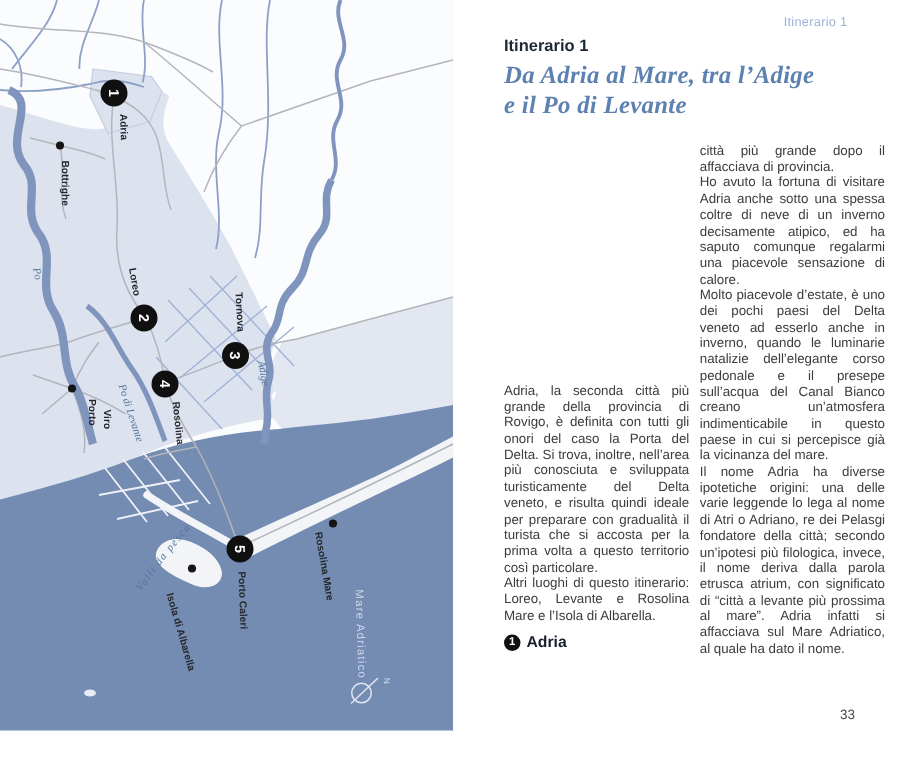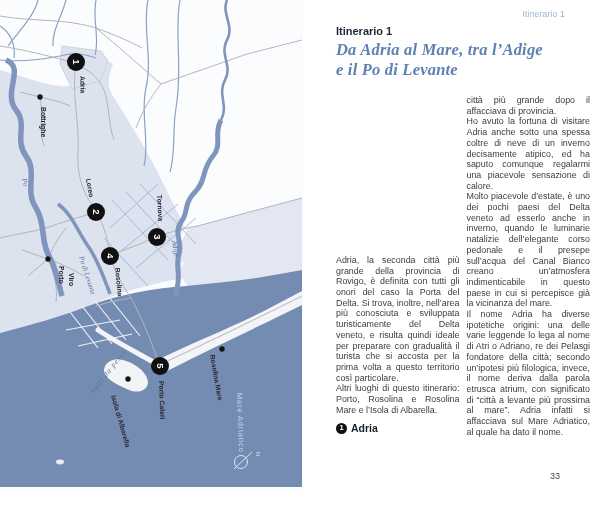--- a/index.html
+++ b/index.html
@@ -23,21 +23,21 @@
   }
   .cols{display:flex;gap:7px;margin-top:15px;align-items:flex-end;}
   .col{width:123.5px;font-size:8.9px;line-height:10.7px;color:#3c3c40;text-align:justify;
        -webkit-hyphens:auto;hyphens:auto;}
   .col p{margin:0;}
   .sec-head{display:flex;align-items:center;gap:4px;margin:7px 0 4px 0;
             font-weight:bold;font-size:10.5px;color:#17202c;}
   .sec-num{width:11px;height:11px;border-radius:50%;background:#101010;color:#fff;
            font-size:7.5px;font-weight:bold;display:flex;align-items:center;justify-content:center;
            flex:0 0 auto;}
-  .pageno{position:absolute;left:540px;top:471px;width:30px;text-align:center;
+  .pageno{position:absolute;left:540px;top:471px;width:30px;text-align:right;
           font-size:9px;color:#46494e;}
 
   
   .t-town{font-family:"Liberation Sans",sans-serif;font-size:6.8px;font-weight:bold;fill:#26262b;}
   .t-water{font-family:"Liberation Serif",serif;font-style:italic;font-size:7.2px;fill:#54779f;}
   .t-sea{font-family:"Liberation Sans",sans-serif;font-size:7.6px;fill:#ccd7eb;letter-spacing:.8px;}
   .t-marker{font-family:"Liberation Sans",sans-serif;font-size:9.5px;font-weight:bold;fill:#ffffff;}
   .t-compass{font-family:"Liberation Sans",sans-serif;font-size:5.5px;fill:#dfe6f2;}
 </style>
 </head>
@@ -194,21 +194,21 @@
   <div class="article">
     <div class="kicker">Itinerario 1</div>
     <div class="title">
       <div>Da Adria al Mare, tra l’Adige</div>
       <div>e il Po di Levante</div>
     </div>
 
     <div class="cols">
       <div class="col">
         <p>Adria, la seconda città più grande della provincia di Rovigo, è definita con tutti gli onori del caso la Porta del Delta. Si trova, inoltre, nell’area più conosciuta e sviluppata turisticamente del Delta veneto, e risulta quindi ideale per preparare con gradualità il turista che si accosta per la prima volta a questo territorio così particolare.</p>
-        <p>Altri luoghi di questo itinerario: Porto, Rosolina e Rosolina Mare e l’Isola di Albarella.</p>
+        <p>Altri luoghi di questo itinerario: Loreo, Levante e Rosolina Mare e l’Isola di Albarella.</p>
         <div class="sec-head">
           <span class="sec-num">1</span>
           <span>Adria</span>
         </div>
       </div>
       <div class="col">
         <p>città più grande dopo il affacciava di provincia.</p>
         <p>Ho avuto la fortuna di visitare Adria anche sotto una spessa coltre di neve di un inverno decisamente atipico, ed ha saputo comunque regalarmi una piacevole sensazione di calore.</p>
         <p>Molto piacevole d’estate, è uno dei pochi paesi del Delta veneto ad esserlo anche in inverno, quando le luminarie natalizie dell’elegante corso pedonale e il presepe sull’acqua del Canal Bianco creano un’atmosfera indimenticabile in questo paese in cui si percepisce già la vicinanza del mare.</p>
         <p>Il nome Adria ha diverse ipotetiche origini: una delle varie leggende lo lega al nome di Atri o Adriano, re dei Pelasgi fondatore della città; secondo un’ipotesi più filologica, invece, il nome deriva dalla parola etrusca atrium, con significato di “città a levante più prossima al mare”. Adria infatti si affacciava sul Mare Adriatico, al quale ha dato il nome.</p>

